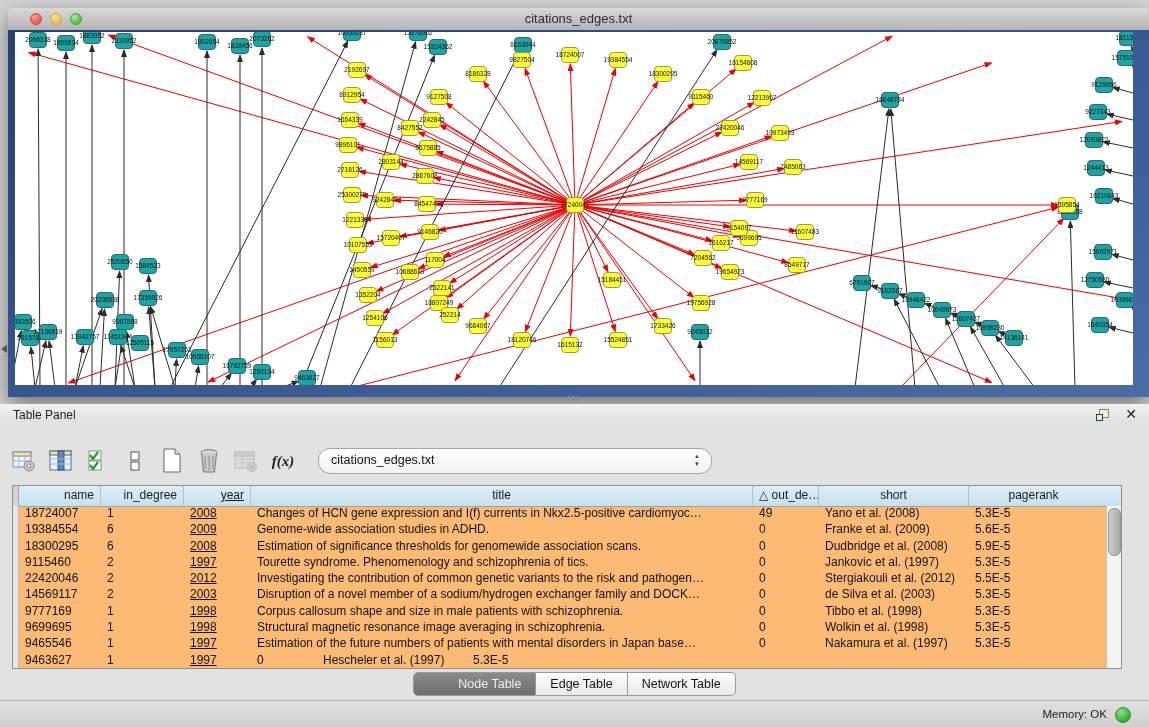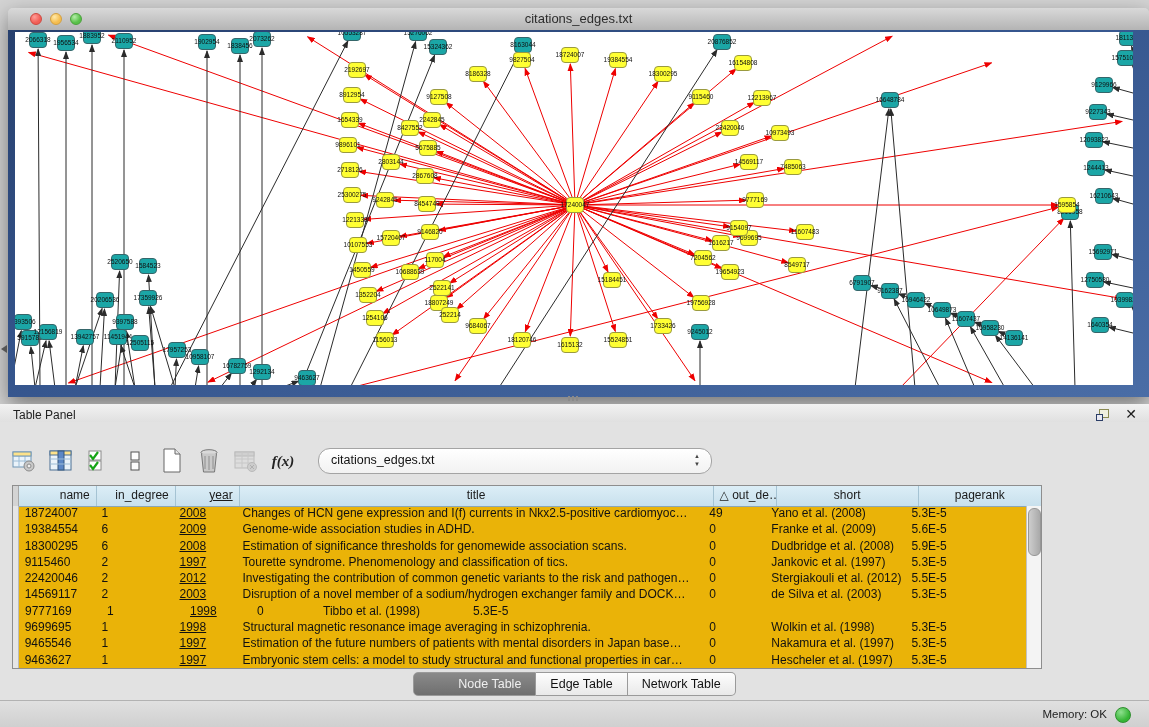--- a/index.html
+++ b/index.html
@@ -39,21 +39,21 @@
 
   
   .toolbar{position:absolute;left:10px;top:22px;height:34px;display:flex;align-items:center;gap:9px;}
   .tbtn{width:28px;height:28px;display:flex;align-items:center;justify-content:center;}
   .combo{position:relative;width:392px;height:24px;margin-left:12px;background:linear-gradient(#ffffff,#f2f2f2);
          border:1px solid #a4a4a4;border-radius:12px;box-shadow:inset 0 1px 1px rgba(255,255,255,.8);}
   .combo-text{position:absolute;left:12px;top:4px;font-size:12.5px;color:#111;}
   .combo-arrows{position:absolute;right:11px;top:3px;font-size:6px;line-height:8px;color:#444;text-align:center;}
 
   
-  .table-wrap{position:absolute;left:12px;top:63px;width:1030px;height:184px;background:#eab308;
+  .table-wrap{position:absolute;left:12px;top:63px;width:1110px;height:184px;background:#fdba74;
               border:1px solid #8e8e8e;box-sizing:border-box;}
   .thead{display:flex;height:20px;background:linear-gradient(#dceef7,#c8e0ed);
          border-bottom:1px solid #8ba6b5;}
   .hcell{box-sizing:border-box;height:20px;font-size:12px;color:#1a1a1a;padding:2px 6px 0 6px;
          border-right:1px solid #a5c3d3;white-space:nowrap;overflow:hidden;}
   .hstrip{width:6px;background:#d4d4d4;border-right:1px solid #a9a9a9;box-sizing:border-box;height:100%;}
   .tbody{position:absolute;left:0;top:20px;right:15px;bottom:0;overflow:hidden;}
   .trow{display:flex;height:16.3px;font-size:12px;color:#111;}
   .cell{box-sizing:border-box;padding:0 6px;white-space:nowrap;overflow:hidden;}
   .bstrip{width:6px;background:#e6e6e6;border-right:1px solid #bbb;box-sizing:border-box;}
@@ -561,21 +561,21 @@
             <div class="cell c3 al-l">Estimation of significance thresholds for genomewide association scans.</div>
             <div class="cell c4 al-l">0</div>
             <div class="cell c5 al-l">Dudbridge et al. (2008)</div>
             <div class="cell c6 al-l">5.9E-5</div>
           </div>
           <div class="trow">
             <div class="bstrip"></div>
             <div class="cell c0 al-l">9115460</div>
             <div class="cell c1 al-l">2</div>
             <div class="cell c2 al-l">1997</div>
-            <div class="cell c3 al-l">Tourette syndrome. Phenomenology and classification of tics.</div>
+            <div class="cell c3 al-l">Tourette syndrome. Phenomenology and schizophrenia of tics.</div>
             <div class="cell c4 al-l">0</div>
             <div class="cell c5 al-l">Jankovic et al. (1997)</div>
             <div class="cell c6 al-l">5.3E-5</div>
           </div>
           <div class="trow">
             <div class="bstrip"></div>
             <div class="cell c0 al-l">22420046</div>
             <div class="cell c1 al-l">2</div>
             <div class="cell c2 al-l">2012</div>
             <div class="cell c3 al-l">Investigating the contribution of common genetic variants to the risk and pathogen…</div>
@@ -591,20 +591,21 @@
             <div class="cell c3 al-l">Disruption of a novel member of a sodium/hydrogen exchanger family and DOCK…</div>
             <div class="cell c4 al-l">0</div>
             <div class="cell c5 al-l">de Silva et al. (2003)</div>
             <div class="cell c6 al-l">5.3E-5</div>
           </div>
           <div class="trow">
             <div class="bstrip"></div>
             <div class="cell c0 al-l">9777169</div>
             <div class="cell c1 al-l">1</div>
             <div class="cell c2 al-l">1998</div>
+            <div class="cell c3 al-l">Corpus callosum shape and size in male patients with schizophrenia.</div>
             <div class="cell c4 al-l">0</div>
             <div class="cell c5 al-l">Tibbo et al. (1998)</div>
             <div class="cell c6 al-l">5.3E-5</div>
           </div>
           <div class="trow">
             <div class="bstrip"></div>
             <div class="cell c0 al-l">9699695</div>
             <div class="cell c1 al-l">1</div>
             <div class="cell c2 al-l">1998</div>
             <div class="cell c3 al-l">Structural magnetic resonance image averaging in schizophrenia.</div>
@@ -620,21 +621,20 @@
             <div class="cell c3 al-l">Estimation of the future numbers of patients with mental disorders in Japan base…</div>
             <div class="cell c4 al-l">0</div>
             <div class="cell c5 al-l">Nakamura et al. (1997)</div>
             <div class="cell c6 al-l">5.3E-5</div>
           </div>
           <div class="trow">
             <div class="bstrip"></div>
             <div class="cell c0 al-l">9463627</div>
             <div class="cell c1 al-l">1</div>
             <div class="cell c2 al-l">1997</div>
-            <div class="cell c3 al-l">Embryonic stem cells: a model to study structural and functional properties in car…</div>
             <div class="cell c4 al-l">0</div>
             <div class="cell c5 al-l">Hescheler et al. (1997)</div>
             <div class="cell c6 al-l">5.3E-5</div>
           </div>
         </div>
       <div class="vscroll">
           <div class="vthumb"></div>
         </div>
     </div>
 

